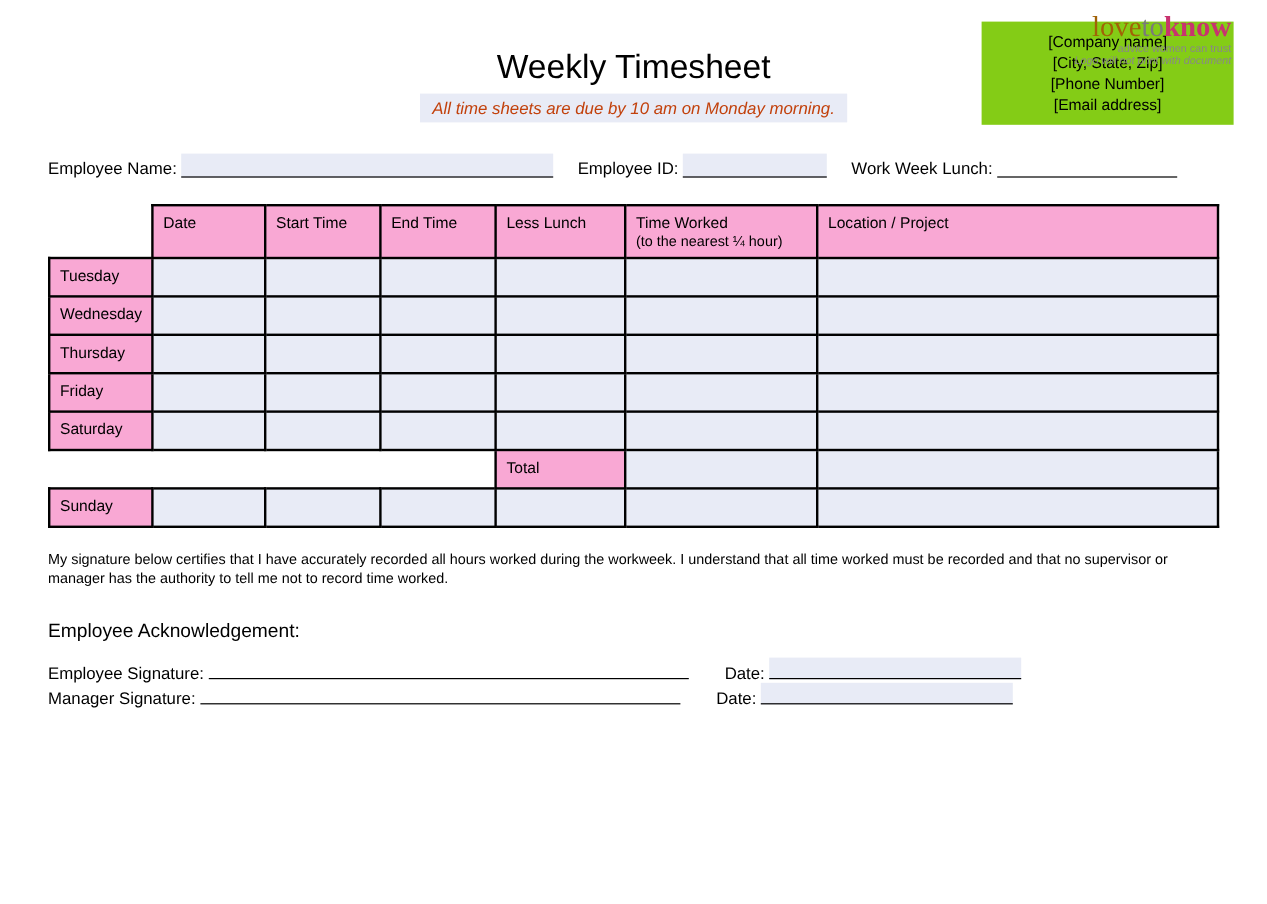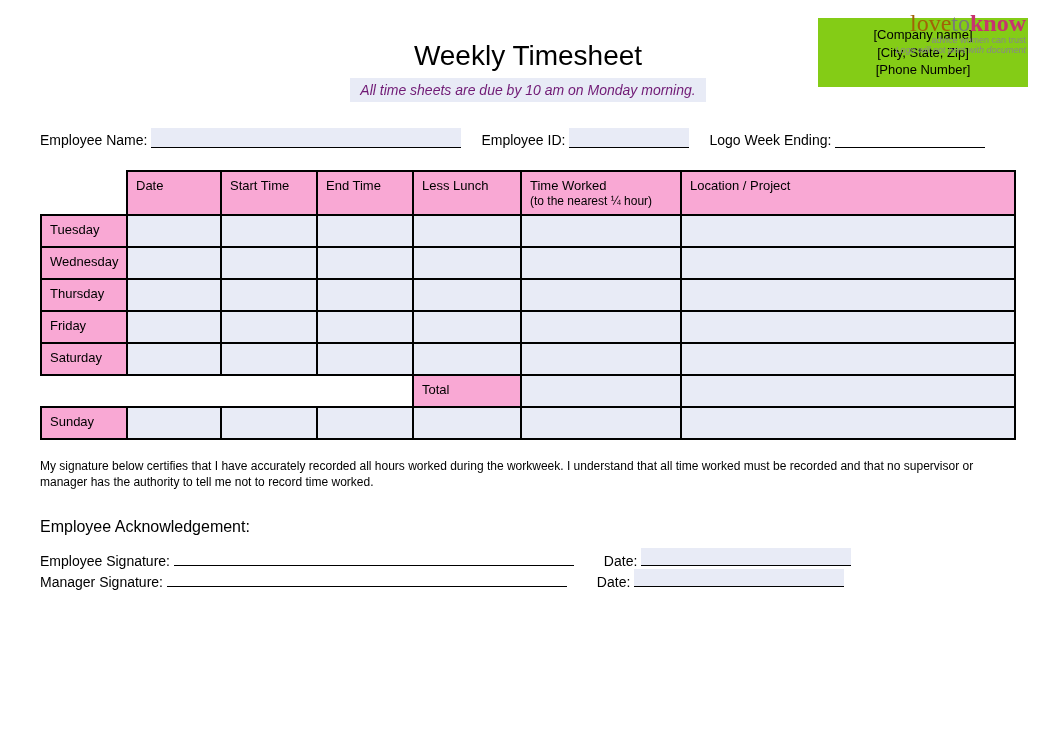--- a/index.html
+++ b/index.html
@@ -60,21 +60,21 @@
   }
   .title {
     font-size: 28px;
     font-weight: normal;
     margin: 0 0 6px 0;
   }
   .subtitle {
     display: inline-block;
     background: #e8ebf6;
     font-style: italic;
-    color: #701a75;
+    color: #c2410c;
     font-size: 14px;
     padding: 4px 10px;
   }
   .emp-row {
     display: flex;
     align-items: flex-end;
     gap: 20px;
     margin-top: 26px;
     font-size: 14px;
   }
@@ -154,38 +154,39 @@
   <div class="logo-block" style="z-index:2;">
     <span class="love">love</span><span class="to">to</span><span class="know">know</span>
     <span class="tag">advice women can trust</span>
     <span class="logo-note">Logo will not print with document</span>
   </div>
 
   <div class="company-block">
     <div>[Company name]</div>
     <div>[City, State, Zip]</div>
     <div>[Phone Number]</div>
+    <div>[Email address]</div>
   </div>
 
   <div class="title-area">
     <h1 class="title">Weekly Timesheet</h1>
     <div class="subtitle">All time sheets are due by 10 am on Monday morning.</div>
   </div>
 
   <div class="emp-row">
     <div class="emp-group">
       <span class="emp-label">Employee Name:</span>
       <span class="fill fill-name"></span>
     </div>
     <div class="emp-group">
       <span class="emp-label">Employee ID:</span>
       <span class="fill fill-id"></span>
     </div>
     <div class="emp-group">
-      <span class="emp-label">Logo Week Ending:</span>
+      <span class="emp-label">Work Week Lunch:</span>
       <span class="fill fill-week"></span>
     </div>
   </div>
 
   <div class="tbl-wrap">
     <table class="timesheet">
       <colgroup>
         <col class="c-day">
           <col class="c-date">
           <col class="c-st">

